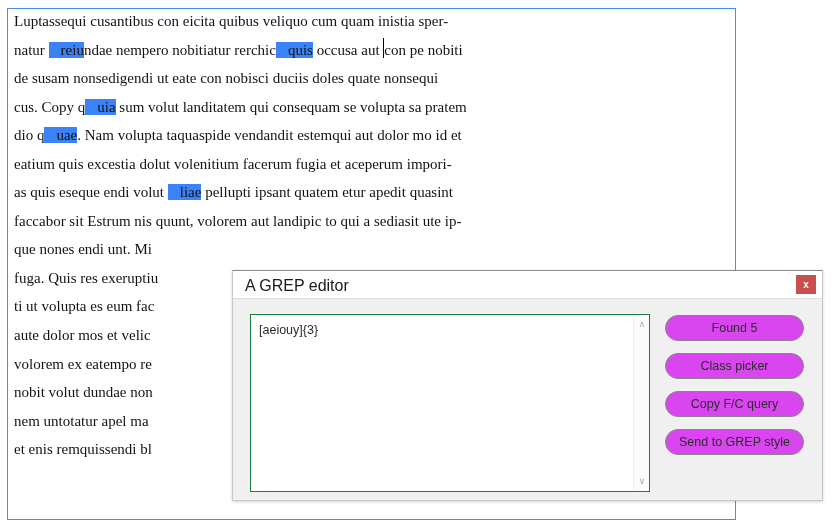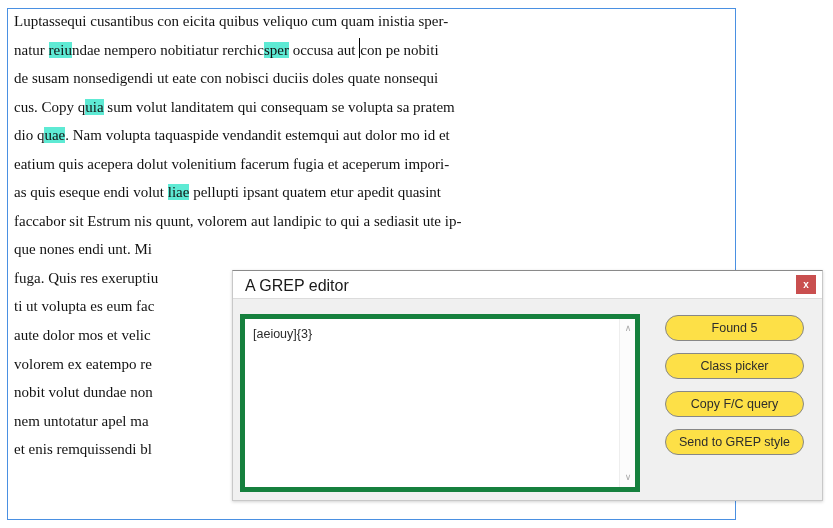--- a/index.html
+++ b/index.html
@@ -37,21 +37,22 @@
     line-height: 28.55px;
     color: #121212;
     white-space: nowrap;
   }
   .doc-line {
     height: 28.55px;
     white-space: nowrap;
     position: relative;
   }
   .hl {
-    background: #5eead4;
+    background: #3b82f6;
+    padding-left: 12px;
   }
   .caret {
     display: inline-block;
     width: 1px;
     height: 20px;
     background: #000000;
     vertical-align: -3px;
     margin: 0 0px 0 0px;
   }
 
@@ -105,26 +106,26 @@
     left: 0;
     top: 28px;
     right: 0;
     bottom: 0;
     background: #f0f0f0;
   }
 
   
   #pattern-wrap {
     position: absolute;
-    left: 7px;
+    left: 17px;
     top: 15px;
     width: 400px;
     height: 178px;
     background: #ffffff;
-    border: 5px solid #15803d;
+    border: 1px solid #15803d;
     box-sizing: border-box;
   }
   #pattern-input {
     position: absolute;
     left: 0;
     top: 0;
     width: 383px;
     height: 100%;
     border: none;
     outline: none;
@@ -169,42 +170,42 @@
     top: 16px;
     width: 140px;
   }
   .dlg-button {
     display: block;
     width: 139px;
     height: 26px;
     margin-bottom: 12px;
     border: 1px solid #878787;
     border-radius: 14px;
-    background: #fde047;
+    background: #d946ef;
     color: #2d2d2d;
     font-family: "Liberation Sans", sans-serif;
     font-size: 12.5px;
     text-align: center;
     line-height: 24px;
     padding: 0;
     cursor: pointer;
     box-sizing: border-box;
   }
 </style>
 </head>
 <body>
 
 <div id="doc-frame">
   <div id="doc-text">
       <div class="doc-line"><span>Luptassequi cusantibus con eicita quibus veliquo cum quam inistia sper-</span></div>
-      <div class="doc-line"><span>natur </span><span class="hl">reiu</span><span>ndae nempero nobitiatur rerchic</span><span class="hl">sper</span><span> occusa aut </span><span class="caret"></span><span>con pe nobiti</span></div>
+      <div class="doc-line"><span>natur </span><span class="hl">reiu</span><span>ndae nempero nobitiatur rerchic</span><span class="hl">quis</span><span> occusa aut </span><span class="caret"></span><span>con pe nobiti</span></div>
       <div class="doc-line"><span>de susam nonsedigendi ut eate con nobisci duciis doles quate nonsequi</span></div>
       <div class="doc-line"><span>cus. Copy q</span><span class="hl">uia</span><span> sum volut landitatem qui consequam se volupta sa pratem</span></div>
       <div class="doc-line"><span>dio q</span><span class="hl">uae</span><span>. Nam volupta taquaspide vendandit estemqui aut dolor mo id et</span></div>
-      <div class="doc-line"><span>eatium quis acepera dolut volenitium facerum fugia et aceperum impori-</span></div>
+      <div class="doc-line"><span>eatium quis excestia dolut volenitium facerum fugia et aceperum impori-</span></div>
       <div class="doc-line"><span>as quis eseque endi volut </span><span class="hl">liae</span><span> pellupti ipsant quatem etur apedit quasint</span></div>
       <div class="doc-line"><span>faccabor sit Estrum nis quunt, volorem aut landipic to qui a sediasit ute ip-</span></div>
       <div class="doc-line"><span>que nones endi unt. Mi</span></div>
       <div class="doc-line"><span>fuga. Quis res exeruptiu</span></div>
       <div class="doc-line"><span>ti ut volupta es eum fac</span></div>
       <div class="doc-line"><span>aute dolor mos et velic</span></div>
       <div class="doc-line"><span>volorem ex eatempo re</span></div>
       <div class="doc-line"><span>nobit volut dundae non</span></div>
       <div class="doc-line"><span>nem untotatur apel ma</span></div>
       <div class="doc-line"><span>et enis remquissendi bl</span></div>

